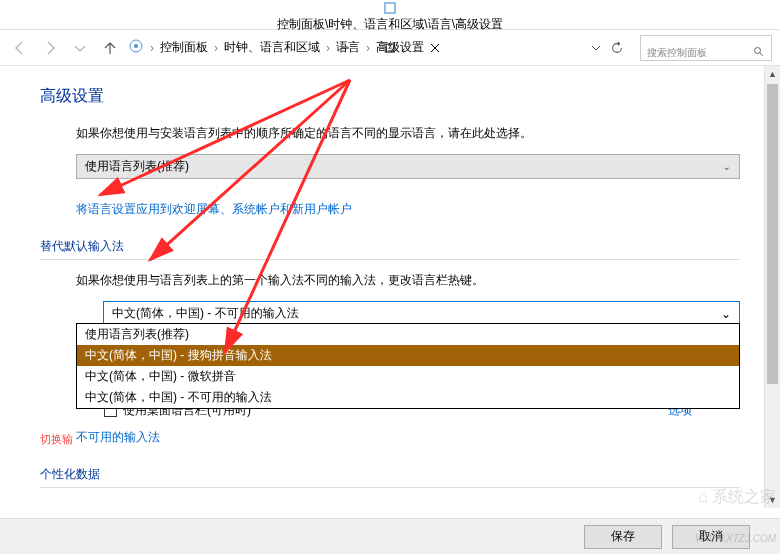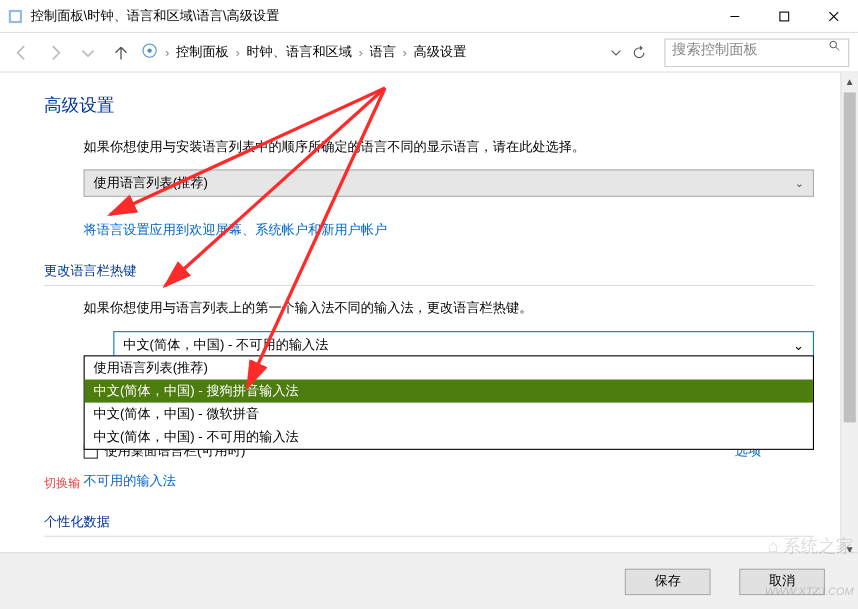--- a/index.html
+++ b/index.html
@@ -1,56 +1,56 @@
 <!DOCTYPE html>
 <html><head>
 <meta charset="utf-8">
 <style>
   * { margin: 0; padding: 0; box-sizing: border-box; font-family: 'Microsoft YaHei', 'Segoe UI', sans-serif; }
   body { background: #fff; width: 780px; height: 554px; overflow: hidden; position: relative; }
   
-  .titlebar { height: 30px; display: flex; align-items: center; background: #fff; border-bottom: 1px solid #e0e0e0; }
+  .titlebar { height: 30px; display: flex; align-items: center; background: #fff; border-bottom: 1px solid #e0e0e0; flex-direction: column; }
   .titlebar .icon-box { width: 16px; height: 16px; margin: 0 6px; }
   .titlebar .title-text { font-size: 12px; flex: 1; color: #000; }
   .titlebar .win-buttons { display: flex; }
   .titlebar .win-btn { width: 45px; height: 30px; display: flex; align-items: center; justify-content: center; font-size: 14px; }
   
   .navbar { height: 36px; display: flex; align-items: center; padding: 0 8px; border-bottom: 1px solid #e0e0e0; gap: 6px; }
   .nav-btn { width: 24px; height: 24px; display:flex; align-items:center; justify-content:center; color: #555; }
   .nav-btn.disabled { color: #bbb; }
   .nav-btn svg { width: 16px; height: 16px; }
   .address { flex: 1; display: flex; align-items: center; font-size: 12px; color: #000; gap: 6px; }
   .address .sep { color: #888; }
   .address-end { display:flex; align-items:center; gap:2px; padding-right:6px; }
   .dd { width: 16px; height: 16px; display:flex; align-items:center; justify-content:center; color:#555;}
   .refresh-btn { width: 22px; height: 22px; display:flex; align-items:center; justify-content:center; }
-  .searchbox { width: 168px; height: 26px; border: 1px solid #ccc; display:flex; align-items:flex-start; padding: 0 6px; font-size:13px; color:#888; }
+  .searchbox { width: 132px; height: 26px; border: 1px solid #ccc; display:flex; align-items:flex-end; padding: 0 6px; font-size:10px; color:#888; }
   .searchbox .sicon { margin-left:auto; color:#555; }
 
   .page-body { padding: 20px 40px 0 40px; overflow-y: auto; height: calc(554px - 30px - 36px - 46px); position:relative;}
   .page-title { color: #003399; font-size: 16px; font-weight: normal; margin-bottom: 18px; }
   .section-header { font-size: 12px; color: #003399; padding-bottom: 4px; border-bottom: 1px solid #ddd; margin-bottom: 12px; }
   .section-body { padding-left: 36px; margin-bottom: 20px; font-size: 12px; color: #000; }
   .section-body p { margin-bottom: 12px; }
   .dropdown { width: 100%; border: 1px solid #adadad; background: #e6e6e6; padding: 3px 8px; font-size: 12px; display:flex; justify-content:space-between; align-items:center; }
   .dropdown .chev { font-size: 10px; color: #555; }
   .link { color: #0066cc; font-size: 12px; }
 
   .open-dropdown-wrap { position: relative; padding-left: 27px; }
   .dd-field { width: 100%; border: 1px solid #0078d7; padding: 3px 8px; font-size: 12px; display:flex; justify-content:space-between; align-items:center; background:#fff;}
   .dd-list { position: absolute; top: 22px; left: 0; right: 0; border: 1px solid #000; background: #fff; z-index: 10; }
   .dd-item { padding: 2px 8px; font-size: 12px; }
-  .dd-item.selected { background: #4d7c0f; color: #fff; }
+  .dd-item.selected { background: #a16207; color: #fff; }
   
   .sec3-pos { margin-top: 76px; }
-  .checkbox-row { display:flex; align-items:center; gap:6px; font-size:12px; margin-bottom: 10px;}
+  .checkbox-row { display:flex; align-items:center; gap:6px; font-size:12px; margin-bottom: 10px; margin-left: 28px;}
   .checkbox-row .cb { width:13px; height:13px; border:1px solid #333; }
   .options-link { font-size:12px; color:#0066cc; position:absolute; right:48px; }
 
-  .footer { position:absolute; bottom:0; left:0; right:0; height:52px; border-top:1px solid #ddd; display:flex; align-items:center; justify-content:flex-end; gap:26px; padding:0 30px; background:#f0f0f0;}
+  .footer { position:absolute; bottom:0; left:0; right:0; height:36px; border-top:1px solid #ddd; display:flex; align-items:center; justify-content:flex-end; gap:10px; padding:0 30px; background:#f0f0f0;}
   .footer button { width:78px; height:24px; font-size:12px; background:#e1e1e1; border:1px solid #adadad; }
 
   
   .arrows { position:absolute; top:0; left:0; pointer-events:none; z-index:50;}
   
   
   .wm { position:absolute; right:4px; bottom:46px; opacity:0.22; font-size:16px; color:#666; pointer-events:none; }
   .wm2 { position:absolute; right:4px; bottom:10px; opacity:0.4; font-size:10px; color:#888; pointer-events:none;font-style:italic;}
   
   .scrollbar { position:absolute; right:0; top:66px; bottom:46px; width:16px; background:#f0f0f0; border-left:1px solid #e0e0e0;}
@@ -151,21 +151,21 @@
 
   <div class="section-body">
     <p>如果你想使用与安装语言列表中的顺序所确定的语言不同的显示语言，请在此处选择。</p>
     <div class="dropdown">
       <span>使用语言列表(推荐)</span>
       <span class="chev">⌄</span>
     </div>
     <p style="margin-top:22px;"><span class="link">将语言设置应用到欢迎屏幕、系统帐户和新用户帐户</span></p>
   </div>
 
-  <div class="section-header">更改语言栏热键</div>
+  <div class="section-header">替代默认输入法</div>
   <div class="section-body">
     <p>如果你想使用与语言列表上的第一个输入法不同的输入法，更改语言栏热键。</p>
     <div class="open-dropdown-wrap">
       <div class="dd-field">
         <span>中文(简体，中国) - 不可用的输入法</span>
         <span class="chev">⌄</span>
       </div>
       <div class="dd-list">
         <div class="dd-item">使用语言列表(推荐)</div>
         <div class="dd-item selected">中文(简体，中国) - 搜狗拼音输入法</div>

